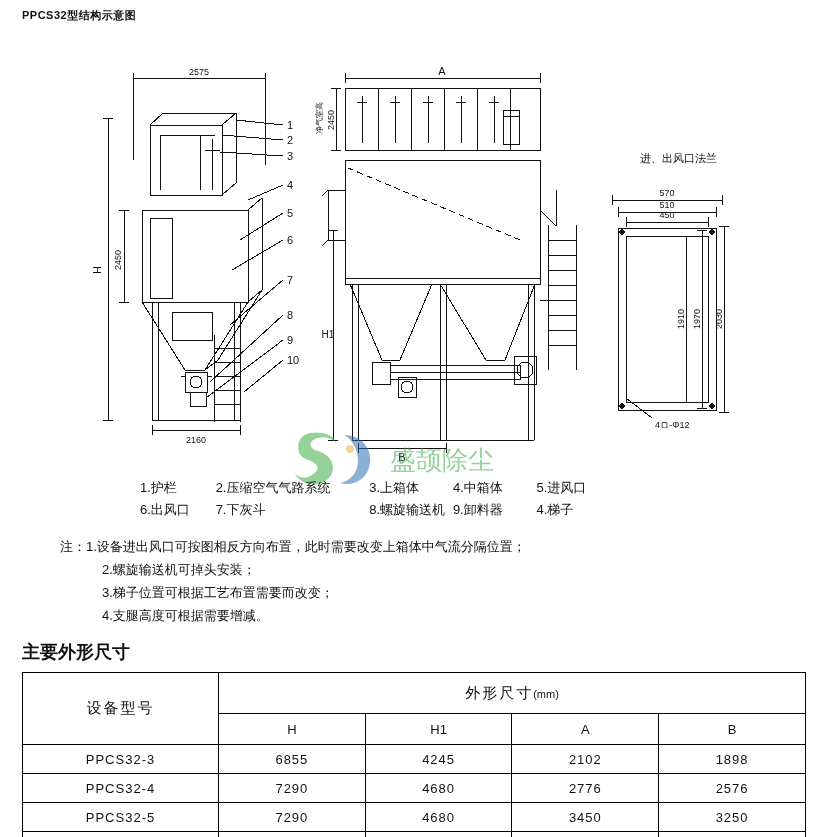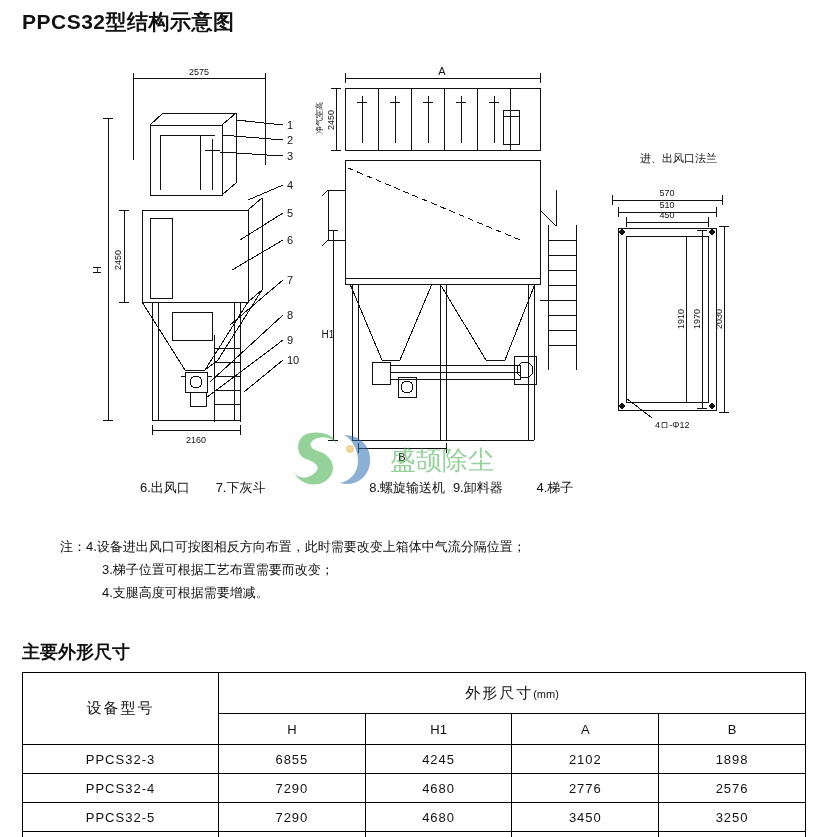--- a/index.html
+++ b/index.html
@@ -9,21 +9,21 @@
     font-family:"Liberation Sans","DejaVu Sans",sans-serif;
     color:#111;
     position:relative;
     overflow:hidden;
   }
   .page{position:relative;width:828px;height:837px;}
 
   
   .title{
     position:absolute;left:22px;top:8px;
-    font-size:21px;font-weight:bold;letter-spacing:0.5px;
+    font-size:11px;font-weight:bold;letter-spacing:0.5px;
   }
 
   
   .diagram{position:absolute;left:0;top:40px;width:732px;height:450px;}
   svg.dgm{position:absolute;left:0;top:0;}
 
   
   .watermark{
     position:absolute;left:292px;top:385px;
     width:230px;height:70px;pointer-events:none;
@@ -308,30 +308,38 @@
         <path d="M52 10 C70 10 80 24 78 38 C76 54 62 62 48 58 C58 56 66 48 66 36
                  C66 22 58 13 52 10 Z" fill="#2f6fb5"></path>
         <circle cx="58" cy="24" r="4" fill="#e8b23a"></circle>
         <text x="98" y="44" font-family="Liberation Sans, sans-serif" font-size="26" fill="#3fae49">盛颉除尘</text>
       </g>
     </svg>
   </div>
 
   <div class="legend">
     <div class="row">
+      <span class="lg1"><span>1.</span><span>护栏</span></span>
+      <span class="lg2"><span>2.</span><span>压缩空气气路系统</span></span>
+      <span class="lg3"><span>3.</span><span>上箱体</span></span>
+      <span class="lg4"><span>4.</span><span>中箱体</span></span>
+      <span class="lg5"><span>5.</span><span>进风口</span></span>
+    </div>
+    <div class="row">
       <span class="lg1"><span>6.</span><span>出风口</span></span>
       <span class="lg2"><span>7.</span><span>下灰斗</span></span>
       <span class="lg3"><span>8.</span><span>螺旋输送机</span></span>
       <span class="lg4"><span>9.</span><span>卸料器</span></span>
       <span class="lg5"><span>4.</span><span>梯子</span></span>
     </div>
   </div>
 
   <div class="notes">
-    <div class="n0">注：4.设备进出风口可按图相反方向布置，此时需要改变上箱体中气流分隔位置；</div>
+    <div class="n0">注：1.设备进出风口可按图相反方向布置，此时需要改变上箱体中气流分隔位置；</div>
+    <div class="n">2.螺旋输送机可掉头安装；</div>
     <div class="n">3.梯子位置可根据工艺布置需要而改变；</div>
     <div class="n">4.支腿高度可根据需要增减。</div>
   </div>
 
   <div class="sect">主要外形尺寸</div>
 
   <div class="tbl-wrap">
     <table>
       <tbody>
         <tr class="r1">

